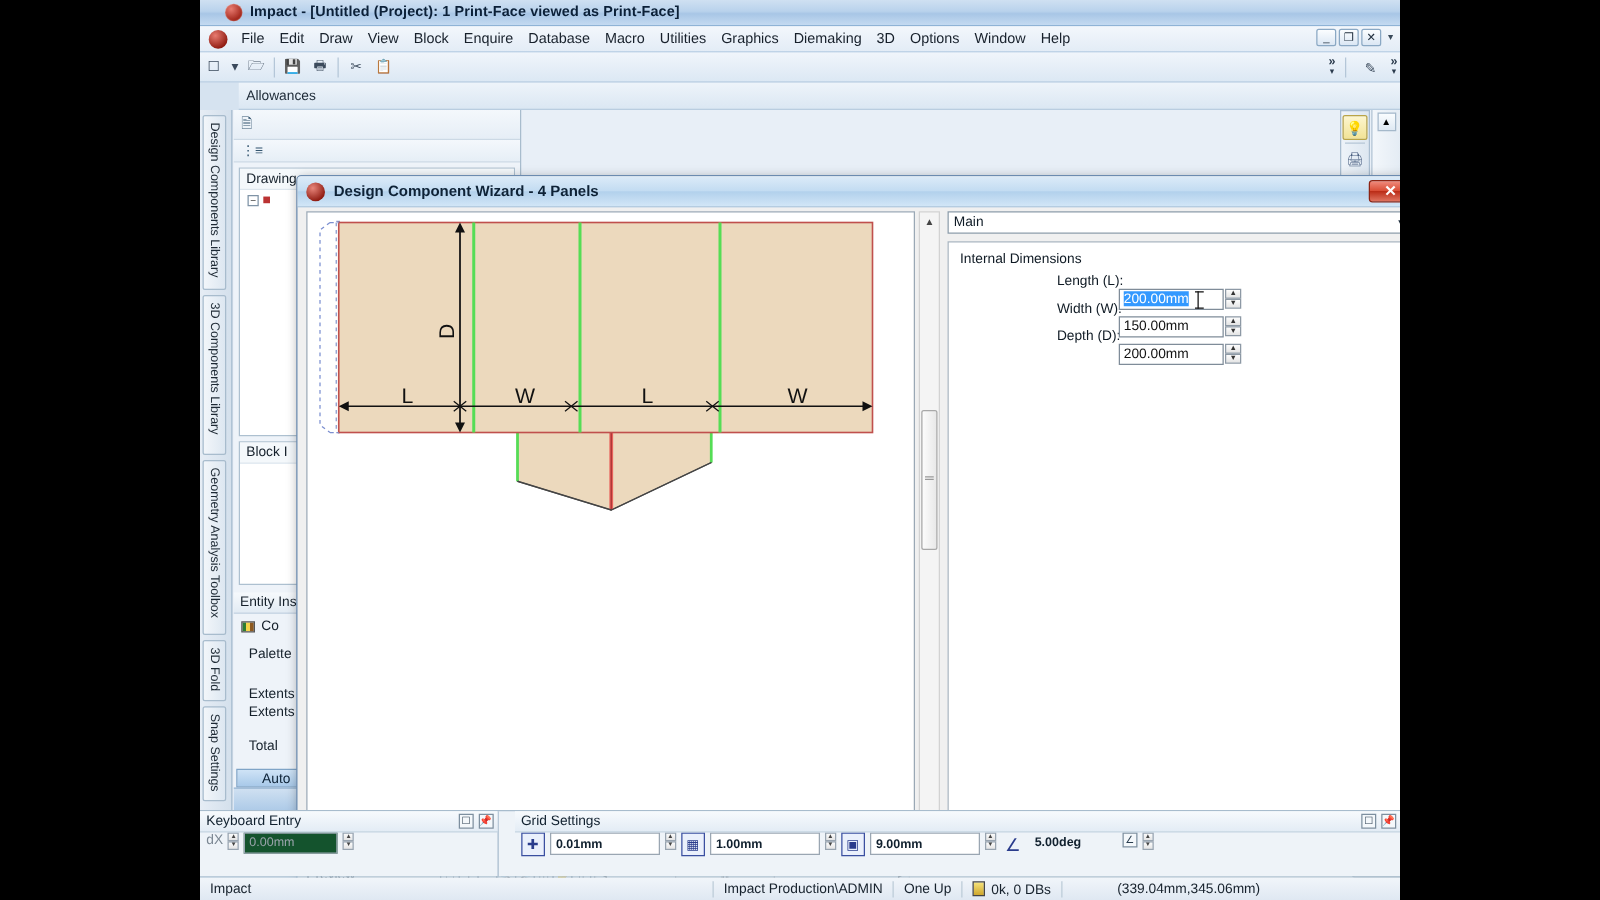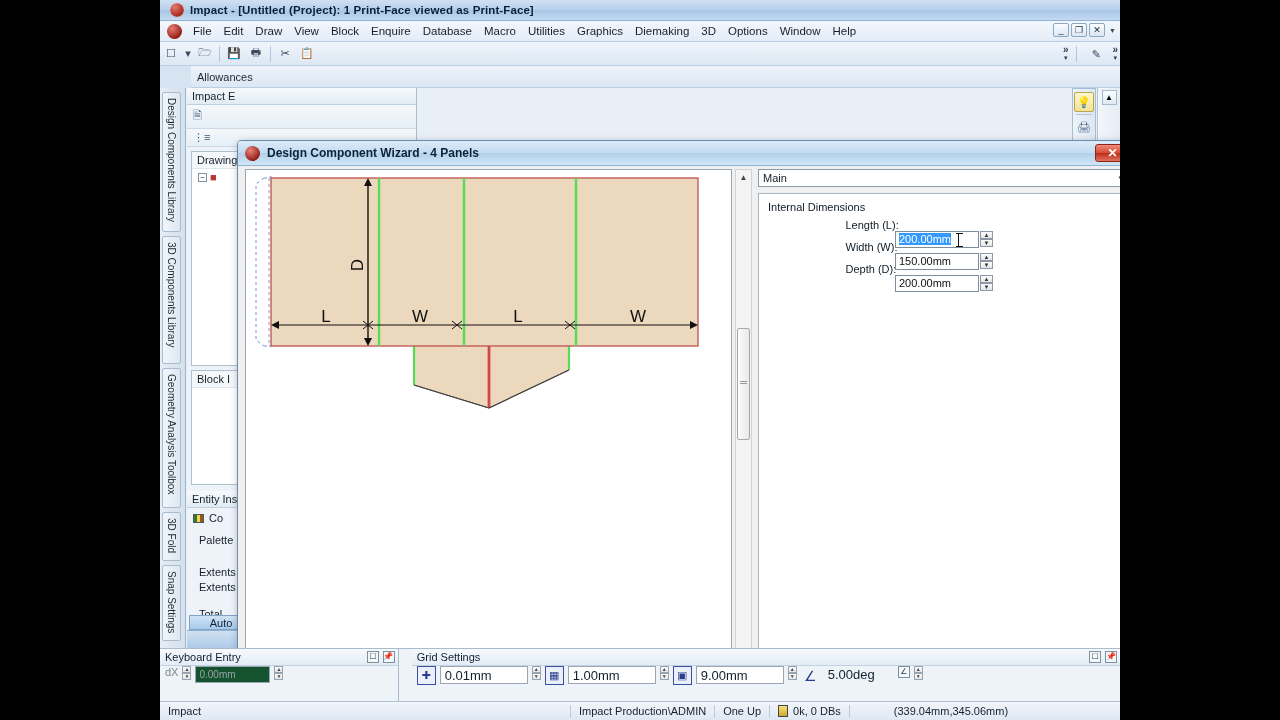--- a/index.html
+++ b/index.html
@@ -16,21 +16,21 @@
     width: 960px; height: 720px;
     background: #d6e3f0;
     overflow: hidden;
   }
 
   
   .titlebar {
     height: 21px;
     background: linear-gradient(to bottom, #cfe0f2 0%, #b9d2ec 45%, #a8c6e6 55%, #c4daf1 100%);
     display: flex; align-items: center;
-    padding: 0 10px;
+    padding: 0 20px;
     border-bottom: 1px solid #8fb3d6;
   }
   .titlebar .tb-icon {
     width: 14px; height: 14px; border-radius: 50%;
     background: radial-gradient(circle at 35% 30%, #e87b70, #9c1f14 75%);
     margin-right: 6px; flex: 0 0 auto;
     box-shadow: inset 0 0 1px #fff;
   }
   .titlebar .tb-text {
     font-size: 11.5px; color: #0b2038; font-weight: bold;
@@ -333,21 +333,21 @@
   .bd-body { display: flex; align-items: flex-start; height: 36px; padding: 0 5px; gap: 4px; }
   .kb-lbl { font-size: 11px; color: #7b8793; }
   .mini-spin { display:flex; flex-direction:column; }
   .mini-spin div { width:9px;height:7px;border:1px solid #98a4b0;background:linear-gradient(to bottom,#fcfcfc,#e4e4e4);font-size:5px;line-height:5px;text-align:center;color:#444;}
   .kb-field {
     width: 75px; height: 17px; border: 1px solid #9aa6b2; background: #14532d;
     font-size: 10px; color: #9aa3ab; padding: 0 3px; line-height: 15px;
   }
   .grid-field {
     height: 18px; border: 1px solid #9aa6b2; background: #fff;
-    font-size: 13px; color: #10202e; padding: 1px 4px 0 4px; line-height: 15px;
+    font-size: 10px; color: #10202e; padding: 1px 4px 0 4px; line-height: 15px; font-weight: bold;
   }
   .gico { width: 19px; height: 19px; border: 1px solid #3a4fa0; background: #eaf0fc;
           display: flex; align-items: center; justify-content: center; font-size: 11px; color: #2a3c8c; }
   .gico.plain { border: none; background: none; }
 
   
   .statusbar {
     position: absolute; left: 0; top: 701px; width: 960px; height: 19px;
     background: linear-gradient(to bottom,#f1f5fa,#dfe8f2);
     border-top: 1px solid #b0c3d4;
@@ -439,21 +439,20 @@
 
     <div class="vtabs">
       <div class="vtab" style="height:140px">Design Components Library</div>
       <div class="vtab" style="height:128px">3D Components Library</div>
       <div class="vtab" style="height:140px">Geometry Analysis Toolbox</div>
       <div class="vtab" style="height:49px">3D Fold</div>
       <div class="vtab" style="height:76px">Snap Settings</div>
     </div>
 
     <div class="leftpanel">
-      <div class="lp-header">Impact E</div>
       <div class="lp-mini-toolbar">
         <span>🗎</span>
       </div>
       <div class="lp-mini-toolbar">
         <span>⋮≡</span>
       </div>
       <div class="lp-box" style="height:215px">
         <div class="lp-sub">Drawing</div>
         <div class="tree-row">
           <span class="tree-box">−</span>

